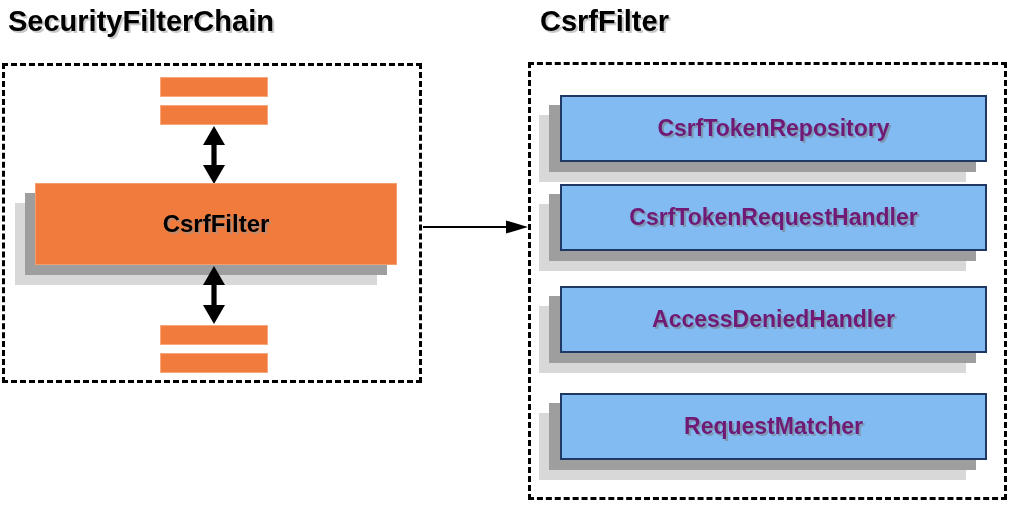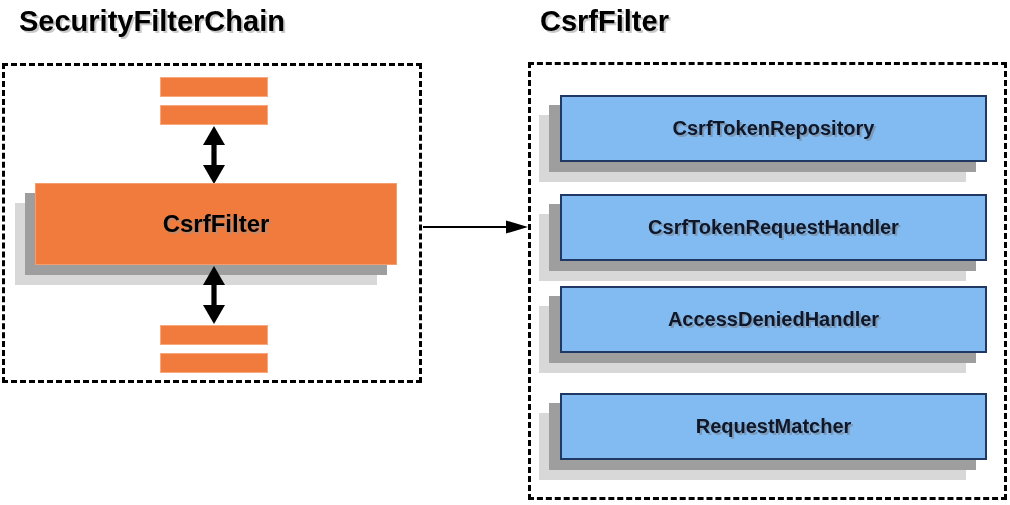--- a/index.html
+++ b/index.html
@@ -16,21 +16,21 @@
   }
   .panel-title {
     position: absolute;
     font-size: 29px;
     font-weight: bold;
     color: #000000;
     letter-spacing: 0px;
     text-shadow: 2px 2px 0 #c9c9c9;
     white-space: nowrap;
   }
-  .panel-title.left  { left: 8px;   top: 5px; margin-left: 11px; }
+  .panel-title.left  { left: 8px;   top: 5px; }
   .panel-title.right { left: 540px; top: 5px; }
 
   .dashed-box {
     position: absolute;
     border: 3px dashed #000000;
     background: transparent;
   }
   .dashed-box.chain  { left: 2px;   top: 63px; width: 420px; height: 320px; }
   .dashed-box.detail { left: 528px; top: 62px; width: 479px; height: 438px; }
 
@@ -65,27 +65,27 @@
   .component-box {
     position: absolute;
     left: 560px;
     width: 427px; height: 67px;
     background: #82bbf2;
     border: 2px solid #1f3864;
     box-shadow: -11px 10px 0 #9e9e9e, -21px 20px 0 #d8d8d8;
     display: flex; align-items: center; justify-content: center;
   }
   .component-box.c0 { top: 95px; }
-  .component-box.c1 { top: 194px; }
+  .component-box.c1 { top: 184px; }
   .component-box.c2 { top: 286px; }
   .component-box.c3 { top: 393px; justify-content: center; }
   .component-box .box-label {
-    font-size: 20px;
+    font-size: 23px;
     font-weight: bold;
-    color: #0f172a;
+    color: #701a75;
     text-shadow: 2px 2px 0 rgba(120,120,120,0.5);
   }
 
   svg.varrow { position: absolute; left: 194px; width: 40px; height: 58px; }
   svg.varrow.a1 { top: 126px; }
   svg.varrow.a2 { top: 266px; }
   svg.harrow { position: absolute; left: 423px; top: 217px; width: 105px; height: 20px; }
 </style>
 </head>
 <body>

